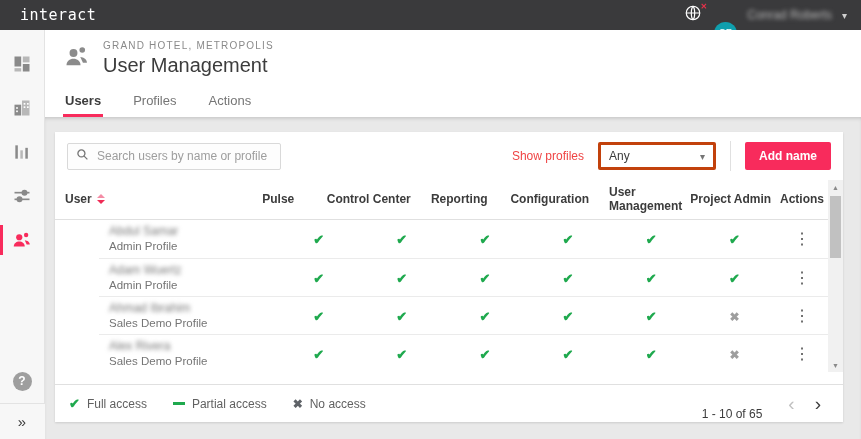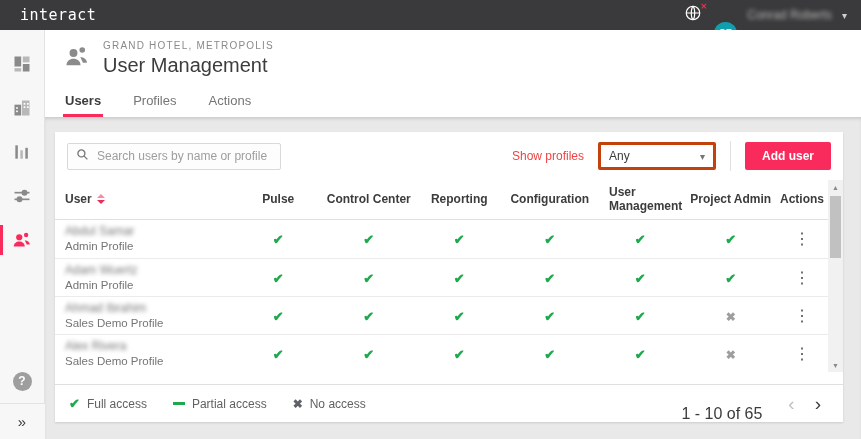--- a/index.html
+++ b/index.html
@@ -60,21 +60,21 @@
   .table { flex:1; min-width:0; }
   .tr { display:grid; grid-template-columns:168px repeat(6,1fr) 52px; align-items:center; padding-left:10px; }
   .thead { height:40px; border-bottom:1px solid #e0e0e0; }
   .th { font-size:12px; font-weight:bold; color:#3c3c3c; text-align:center; line-height:1.15; }
   .th.first { text-align:center; display:flex; align-items:center; gap:5px; cursor:pointer; }
   .th.um { text-align:left; padding-left:14px; }
   .sort { display:inline-flex; flex-direction:column; gap:2px; }
   .sort i { width:0; height:0; border-left:4px solid transparent; border-right:4px solid transparent; display:block; }
   .sort .up { border-bottom:4px solid #f48ca5; }
   .sort .dn { border-top:4px solid #ef2b55; }
-  .row { height:38px; border-top:1px solid #ebebeb; }
+  .row { height:38px; border-top:1px solid #ebebeb;margin-left:44px; }
   .row:first-of-type { border-top:none; }
   .u-name { font-size:12px; color:#7a7a7a; filter:blur(2.2px); white-space:nowrap; line-height:1.25; }
   .u-profile { font-size:11.5px; color:#757575; line-height:1.25; }
   .acc { text-align:center; }
   .acc .full { color:#1fa94e; font-size:13px; font-weight:bold; }
   .acc .none { color:#9e9e9e; font-size:12px; font-weight:bold; }
   .kebab { background:none; border:none; color:#555; font-size:16px; cursor:pointer; text-align:center; width:100%; line-height:1; }
 
   
   .vscroll { width:15px; background:#f1f1f1; display:flex; flex-direction:column; align-items:center; flex:0 0 auto; }
@@ -83,21 +83,21 @@
   .vs-thumb { position:absolute; top:2px; left:2px; right:2px; height:62px; background:#c1c1c1; cursor:pointer; }
 
   
   .card-footer { border-top:1px solid #e0e0e0; margin-top:auto; height:38px; display:flex; align-items:center; padding:0 14px; }
   .legend { display:flex; align-items:center; gap:26px; }
   .leg-item { display:flex; align-items:center; gap:7px; font-size:12px; color:#616161; }
   .leg-full { color:#1fa94e; font-size:13px; font-weight:bold; }
   .leg-partial { width:12px; height:3px; background:#1fa94e; display:inline-block; }
   .leg-none { color:#5f6368; font-size:12px; font-weight:bold; }
   .pager { margin-left:auto; display:flex; align-items:center; gap:4px; }
-  .pager-range { font-size:16px; color:#3c3c3c; margin-right:14px;margin-top:20px; }
+  .pager-range { font-size:12px; color:#3c3c3c; margin-right:14px;margin-top:20px; }
   .pg-btn { background:none; border:none; font-size:19px; line-height:1; cursor:pointer; padding:0 8px; font-family:"Liberation Sans", sans-serif; }
   .pg-prev { color:#c0c0c0; }
   .pg-next { color:#3c3c3c; }
 </style>
 </head>
 <body>
 
 <div class="topbar">
   <div class="logo">interact</div>
   <div class="topbar-right">
@@ -219,21 +219,21 @@
             </span>
             <input type="text" placeholder="Search users by name or profile" style="">
           </div>
           <div class="toolbar-right">
             <span class="show-label">Show profiles</span>
             <div class="select">
               <span>Any</span>
               <span class="caret">▾</span>
             </div>
             <div class="vdiv"></div>
-            <button class="btn-add">Add user</button>
+            <button class="btn-add">Add name</button>
           </div>
         </div>
 
         <div class="table-wrap">
           <div class="table">
             <div class="tr thead">
               <div class="th first">
                 <span>User</span>
                 <span class="sort">
                     <i class="up"></i>

